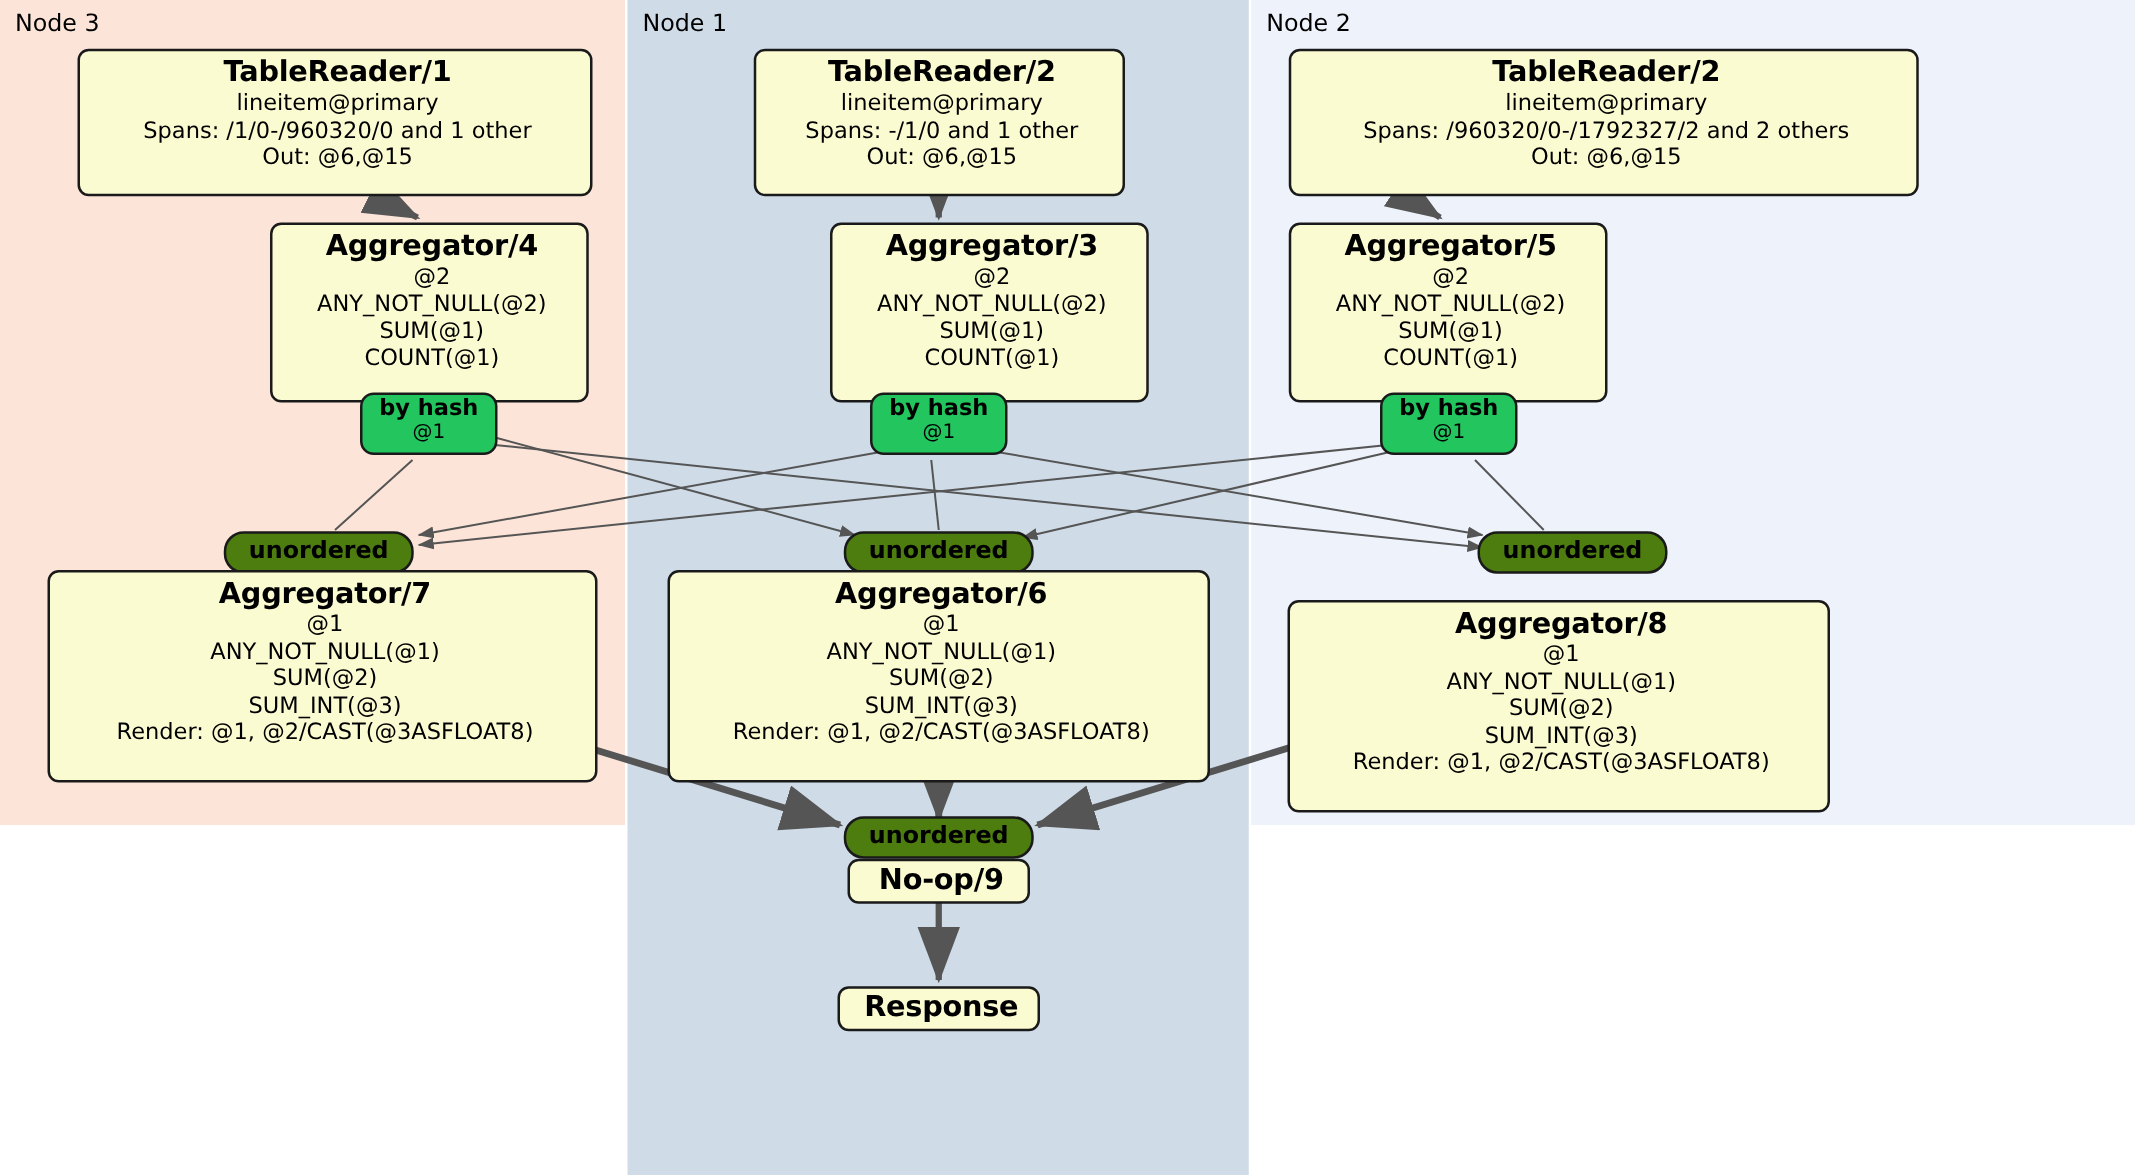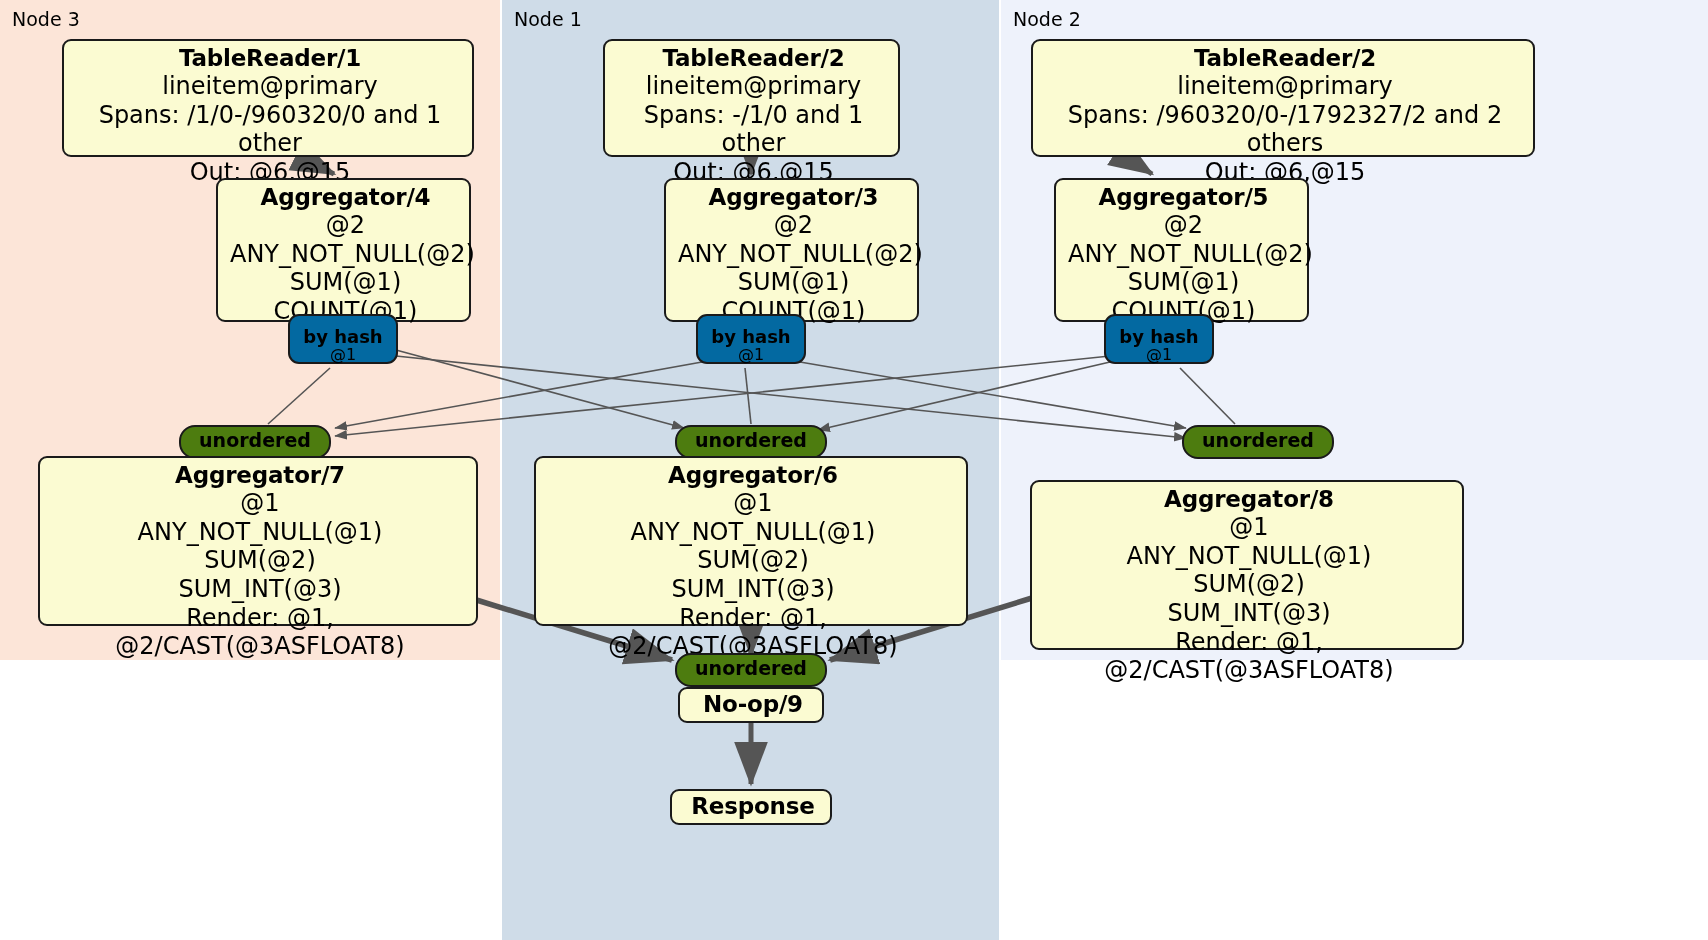--- a/index.html
+++ b/index.html
@@ -10,25 +10,25 @@
 
   .panel{position:absolute;box-sizing:border-box;}
   .panel-label{position:absolute;font-size:19px;color:#000;left:12px;top:8px;
                font-family:"DejaVu Sans","Liberation Sans",sans-serif;}
 
   .node-box{position:absolute;box-sizing:border-box;background:#fbfbd2;
             border:2px solid #1a1a1a;border-radius:9px;
             text-align:center;color:#000;line-height:1.19;
             padding:4px 8px 2px 12px;}
   .node-title{font-weight:bold;font-size:23px;letter-spacing:-0.2px;}
-  .node-line{font-size:24px;}
+  .node-line{font-size:18px;}
 
   .pill{position:absolute;box-sizing:border-box;text-align:center;
         color:#000;border:2px solid #1a1a1a;}
-  .pill-hash{background:#0369a1;border-radius:11px;padding-top:12px;}
+  .pill-hash{background:#22c55e;border-radius:11px;padding-top:2px;}
   .pill-hash .t{font-weight:bold;font-size:18px;line-height:1.05;}
   .pill-hash .s{font-size:16px;line-height:1.05;}
   .pill-unord{background:#4d7c0f;border-radius:16px;}
   .pill-unord .t{font-weight:bold;font-size:19px;line-height:1.42;}
 
   svg.links{position:absolute;left:0;top:0;width:1708px;height:940px;
             pointer-events:none;}
 </style>
 </head>
 <body>
@@ -110,21 +110,21 @@
   </div>
 
   <div class="node-box" style="left:624px;top:178px;width:255px;height:144px;margin-left:40px;">
     <div class="node-title">Aggregator/3</div>
     <div class="node-line">@2</div>
     <div class="node-line">ANY_NOT_NULL(@2)</div>
     <div class="node-line">SUM(@1)</div>
     <div class="node-line">COUNT(@1)</div>
   </div>
 
-  <div class="node-box" style="left:1054px;top:178px;width:255px;height:144px;">
+  <div class="node-box" style="left:1031px;top:178px;width:255px;height:144px;">
     <div class="node-title">Aggregator/5</div>
     <div class="node-line">@2</div>
     <div class="node-line">ANY_NOT_NULL(@2)</div>
     <div class="node-line">SUM(@1)</div>
     <div class="node-line">COUNT(@1)</div>
   </div>
 
   <div class="pill pill-hash" style="left:288px;top:314px;width:110px;height:50px;">
     <div class="t">by hash</div>
     <div class="s">@1</div>

